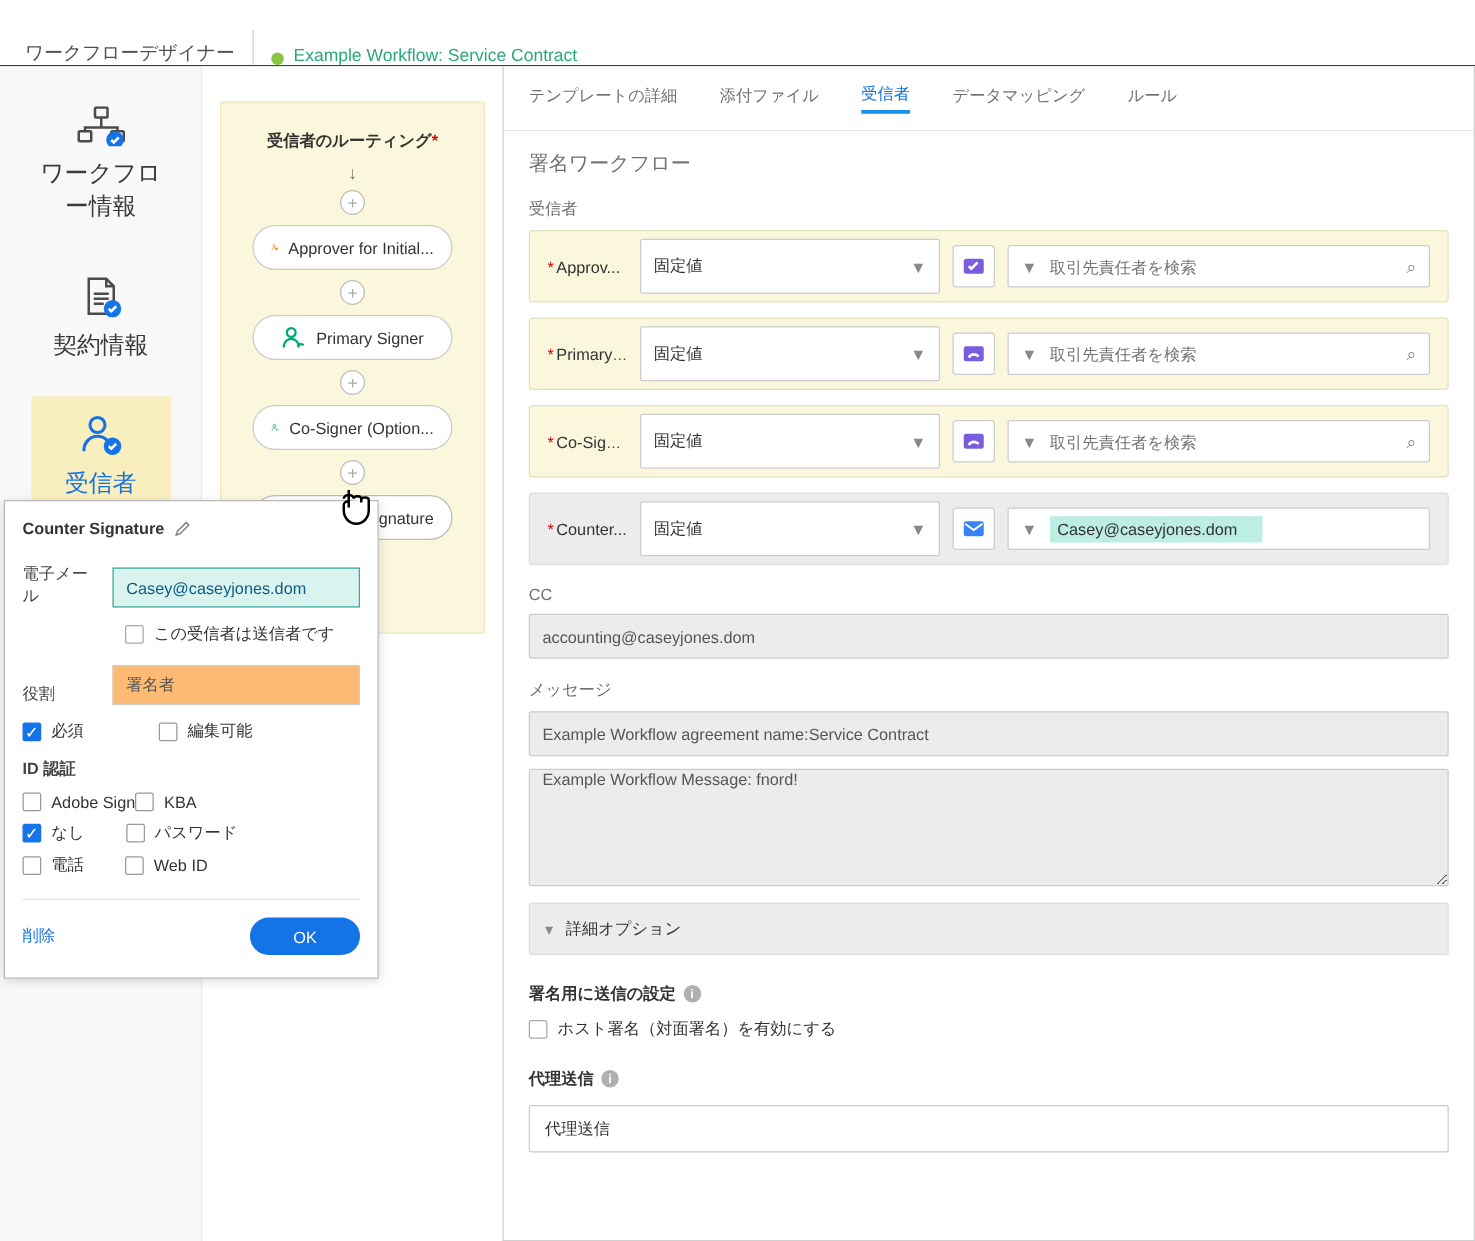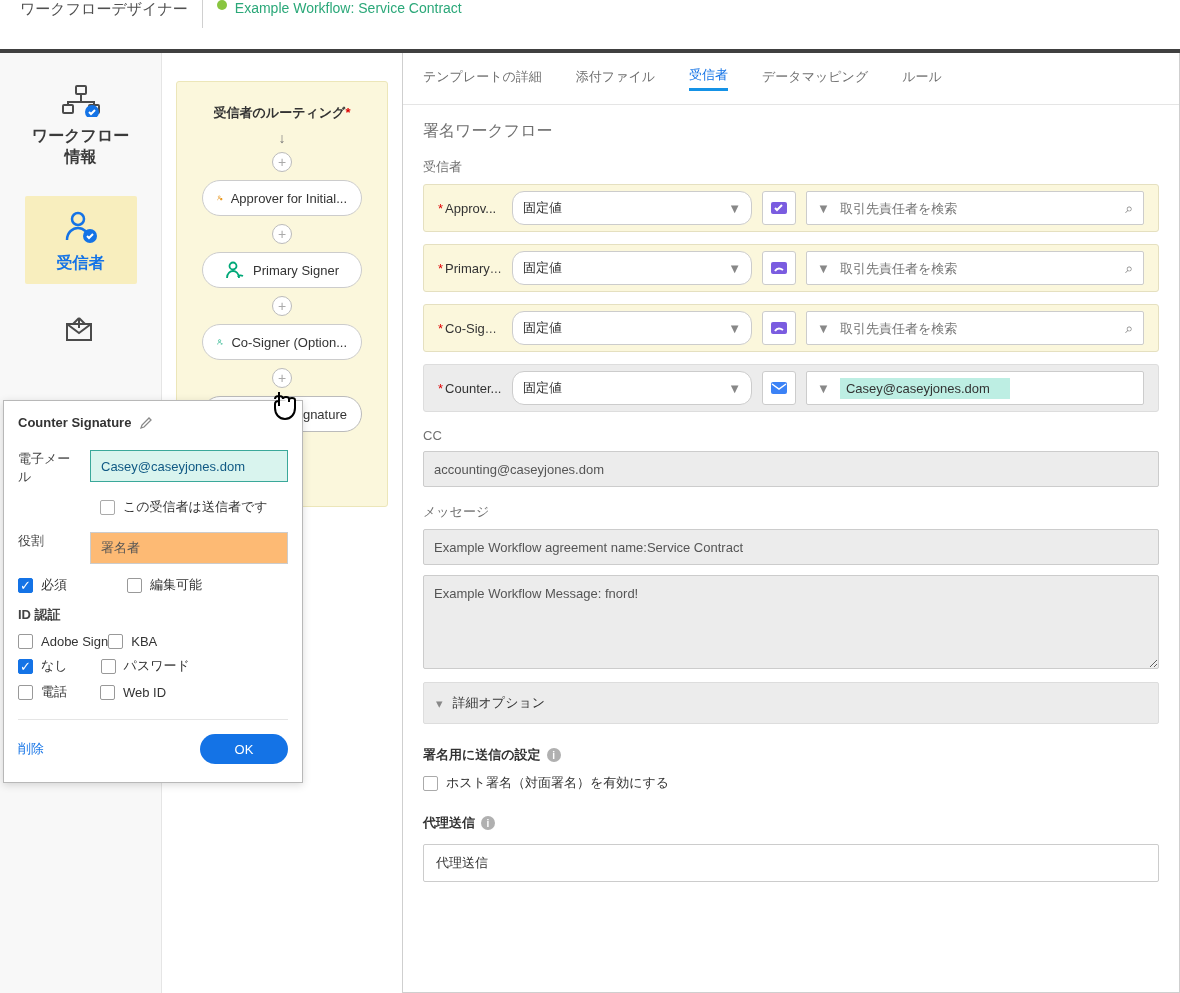--- a/index.html
+++ b/index.html
@@ -1,67 +1,67 @@
 <!DOCTYPE html>
 <html><head>
 <meta charset="utf-8">
 <style>
 *{box-sizing:border-box;margin:0;padding:0;font-family:"Segoe UI",Meiryo,sans-serif;font-size:13px;color:#333}
 body{background:#fff}
 .app{display:flex;flex-direction:column;width:1180px;height:993px}
-.topbar{height:53px;display:flex;align-items:flex-start;padding:0 20px;border-bottom:4px solid #404040;background:#fff}
+.topbar{height:53px;display:flex;align-items:flex-end;padding:0 20px;border-bottom:1px solid #404040;background:#fff}
 .topbar-title{font-size:15px;color:#505050;font-weight:400}
 .topbar-sep{width:1px;height:28px;background:#d0d0d0;margin:0 14px}
 .dot{display:inline-block;width:10px;height:10px;border-radius:50%;background:#89c540;margin-right:8px}
 .wf-name{color:#2ba879;font-size:14px}
 .main{display:flex;flex:1;overflow:hidden}
 .leftcol{width:162px;background:#f8f8f8;border-right:1px solid #e5e5e5;display:flex;flex-direction:column;padding-top:18px}
 .lnav{display:flex;flex-direction:column;gap:18px;align-items:center}
 .lnav-item{width:112px;text-align:center;padding:14px 0 10px;border-radius:2px;cursor:pointer}
 .lnav-item.active{background:#f8eebe}
-.lnav-item .lbl{margin-top:6px;font-size:16px;color:#3a3a3a;font-weight:700}
+.lnav-item .lbl{margin-top:6px;font-size:19px;color:#3a3a3a;font-weight:400}
 .lnav-item.active .lbl{color:#1473e6}
 .midcol{width:240px;background:#fff;padding-top:18px}
 .canvas{margin:10px 14px 0;background:#fbf7dc;border:1px solid #ece6b9;border-radius:3px;padding:22px 12px 40px;text-align:center}
 .canvas-title{color:#8b572a;font-size:14px;font-weight:600}
 .req{color:#d00}
 .arrow-down{margin:8px auto 0;font-size:14px;color:#777}
 .addcircle{width:20px;height:20px;border:1px solid #bbb;border-radius:50%;margin:6px auto;display:flex;align-items:center;justify-content:center;color:#aaa;font-size:14px;background:#fff}
 .node{background:#fff;border:1px solid #ccc;border-radius:22px;padding:8px 14px;margin:8px auto;width:160px;display:flex;align-items:center;justify-content:center;gap:8px;font-size:13px;color:#555;white-space:nowrap;overflow:hidden;text-overflow:ellipsis}
 .node.sel{background:#fff;border-color:#bbb}
 .rightcol{flex:1;border:1px solid #cfcfcf;border-top:none;display:flex;flex-direction:column;overflow:hidden;background:#fff}
 .tabs{display:flex;gap:34px;padding:0 20px;height:52px;align-items:center;border-bottom:1px solid #e5e5e5}
 .tab{color:#707070;font-size:13px;padding-bottom:4px;cursor:pointer}
 .tab.active{color:#1473e6;border-bottom:3px solid #1592e6}
 .content{padding:16px 20px 30px;overflow:auto;flex:1}
 .h2{font-size:16px;color:#707070;margin-bottom:12px}
 .h3{font-size:13px;color:#707070;margin:16px 0 8px}
 .recip-row{display:flex;align-items:center;gap:10px;padding:6px 14px;border:1px solid #e5e0c0;background:#fbf7dc;border-radius:3px;margin-bottom:12px}
 .recip-row.dim{background:#ececec;border-color:#ddd}
 .recip-label{width:64px;font-size:12px;color:#444;white-space:nowrap;overflow:hidden;text-overflow:ellipsis}
 .recip-label .req{margin-right:2px}
-.dd{flex:0 0 240px;height:34px;border:1px solid #ccc;background:#fff;display:flex;align-items:center;justify-content:space-between;padding:0 10px;color:#555;border-radius:12px}
+.dd{flex:0 0 240px;height:44px;border:1px solid #ccc;background:#fff;display:flex;align-items:center;justify-content:space-between;padding:0 10px;color:#555;border-radius:2px}
 .role-ic{width:34px;height:34px;border:1px solid #ccc;border-radius:3px;display:flex;align-items:center;justify-content:center;background:#fff}
 .role-ic svg{display:block}
 .search{flex:1;height:34px;border:1px solid #ccc;background:#fff;display:flex;align-items:center;padding:0 10px;gap:10px;border-radius:2px}
 .search input{flex:1;border:none;outline:none;font-size:13px;color:#555;background:transparent}
 .chev{color:#888}
 .mag{color:#888;font-size:14px;margin-left:auto}
 .counter-hl{background:#bdeee3;padding:3px 20px 3px 6px;display:inline-block}
 .txtinput{width:100%;height:36px;border:1px solid #ccc;padding:0 10px;background:#ececec;color:#555;border-radius:2px}
-.txtinput.tall{height:94px;padding:10px;resize:both}
+.txtinput.tall{height:94px;resize:both}
 .accordion{display:flex;align-items:center;gap:10px;height:42px;border:1px solid #ddd;background:#ececec;padding:0 12px;margin-top:10px;border-radius:2px}
 .section-hdr{margin-top:22px;font-size:12px;color:#444;display:flex;align-items:center;gap:6px;font-weight:600}
 .info-ic{width:14px;height:14px;border-radius:50%;background:#b0b0b0;color:#fff;display:inline-flex;align-items:center;justify-content:center;font-size:10px;font-weight:600}
 .cb-row{display:flex;align-items:center;gap:8px;margin-top:10px;font-size:13px;color:#444}
 .cb{width:15px;height:15px;border:1px solid #aaa;border-radius:2px;background:#fff}
 .prox{width:100%;height:38px;border:1px solid #ccc;margin-top:12px;display:flex;align-items:center;padding:0 12px;color:#888;border-radius:2px}
 .popup{position:absolute;left:3px;top:400px;width:300px;background:#fff;border:1px solid #b8b8b8;box-shadow:0 2px 8px rgba(0,0,0,.15);padding:14px 14px 18px;z-index:50}
 .pop-title{font-size:15px;color:#555;font-weight:600;display:flex;align-items:center;gap:8px;margin-bottom:20px}
-.prow{display:flex;align-items:flex-start;gap:10px;margin-bottom:12px}
+.prow{display:flex;align-items:flex-end;gap:10px;margin-bottom:12px}
 .prow .plbl{width:72px;color:#444}
 .pinput{flex:1;height:32px;border:1px solid #3aa89a;background:#d9f4ee;padding:0 10px;color:#105984}
 .pinput.plain{border-color:#ccc;background:#fdba74;color:#555}
 .pcbrow{display:flex;align-items:center;gap:8px;margin-left:82px;margin-bottom:16px}
 .prow2{display:flex;margin:8px 0}
 .pcb{display:flex;align-items:center;gap:8px;font-size:13px;color:#444}
 .pcb .box{width:15px;height:15px;border:1px solid #999;border-radius:2px;display:flex;align-items:center;justify-content:center}
 .pcb.checked .box{background:#1473e6;border-color:#1473e6;color:#fff}
 .pop-sec{font-size:13px;color:#444;margin:8px 0 10px;font-weight:600}
 .pop-ft{display:flex;justify-content:space-between;align-items:center;margin-top:18px;border-top:1px solid #e5e5e5;padding-top:14px}
@@ -90,20 +90,32 @@
                 <rect x="15" y="1" width="10" height="8" rx="1"></rect>
                 <rect x="2" y="20" width="10" height="8" rx="1"></rect>
                 <rect x="28" y="20" width="10" height="8" rx="1"></rect>
                 <path d="M20 9v5M7 20v-3h26v3M20 14v3"></path>
               </g>
               <circle cx="31" cy="27" r="7" fill="#1473e6"></circle>
               <path d="M28 27l2 2 4-4" stroke="#fff" stroke-width="2" fill="none"></path>
             </svg>
           <div class="lbl">ワークフロー情報</div>
         </div>
+        <div class="lnav-item">
+          <svg width="34" height="34" viewBox="0 0 34 34">
+              <g fill="none" stroke="#4b4b4b" stroke-width="2">
+                <path d="M7 3h14l6 6v22H7z"></path>
+                <path d="M21 3v6h6"></path>
+                <path d="M11 15h12M11 19h12M11 23h8"></path>
+              </g>
+              <circle cx="26" cy="27" r="7" fill="#1473e6"></circle>
+              <path d="M23 27l2 2 4-4" stroke="#fff" stroke-width="2" fill="none"></path>
+            </svg>
+          <div class="lbl">契約情報</div>
+        </div>
         <div class="lnav-item active">
           <svg width="36" height="34" viewBox="0 0 36 34">
               <g fill="none" stroke="#1473e6" stroke-width="2.5">
                 <circle cx="15" cy="9" r="6"></circle>
                 <path d="M4 30c0-8 6-12 11-12s11 4 11 12"></path>
               </g>
               <circle cx="27" cy="26" r="7" fill="#1473e6"></circle>
               <path d="M24 26l2 2 4-4" stroke="#fff" stroke-width="2" fill="none"></path>
             </svg>
           <div class="lbl">受信者</div>

